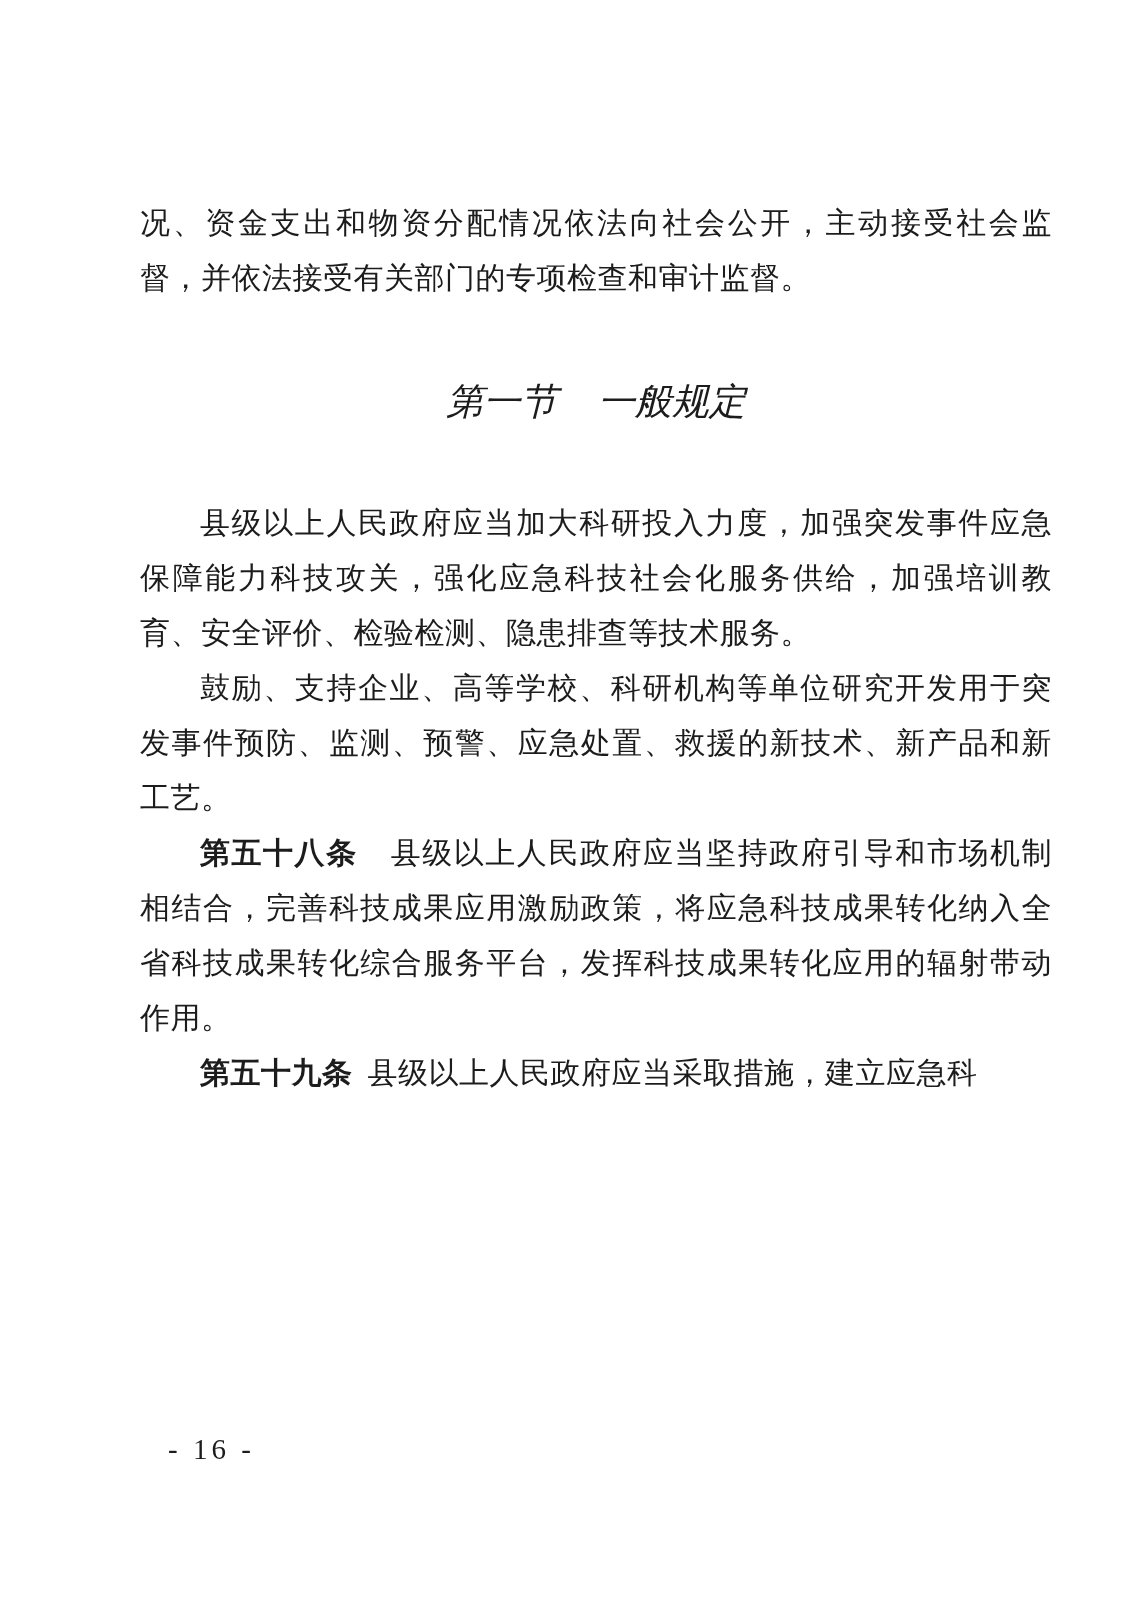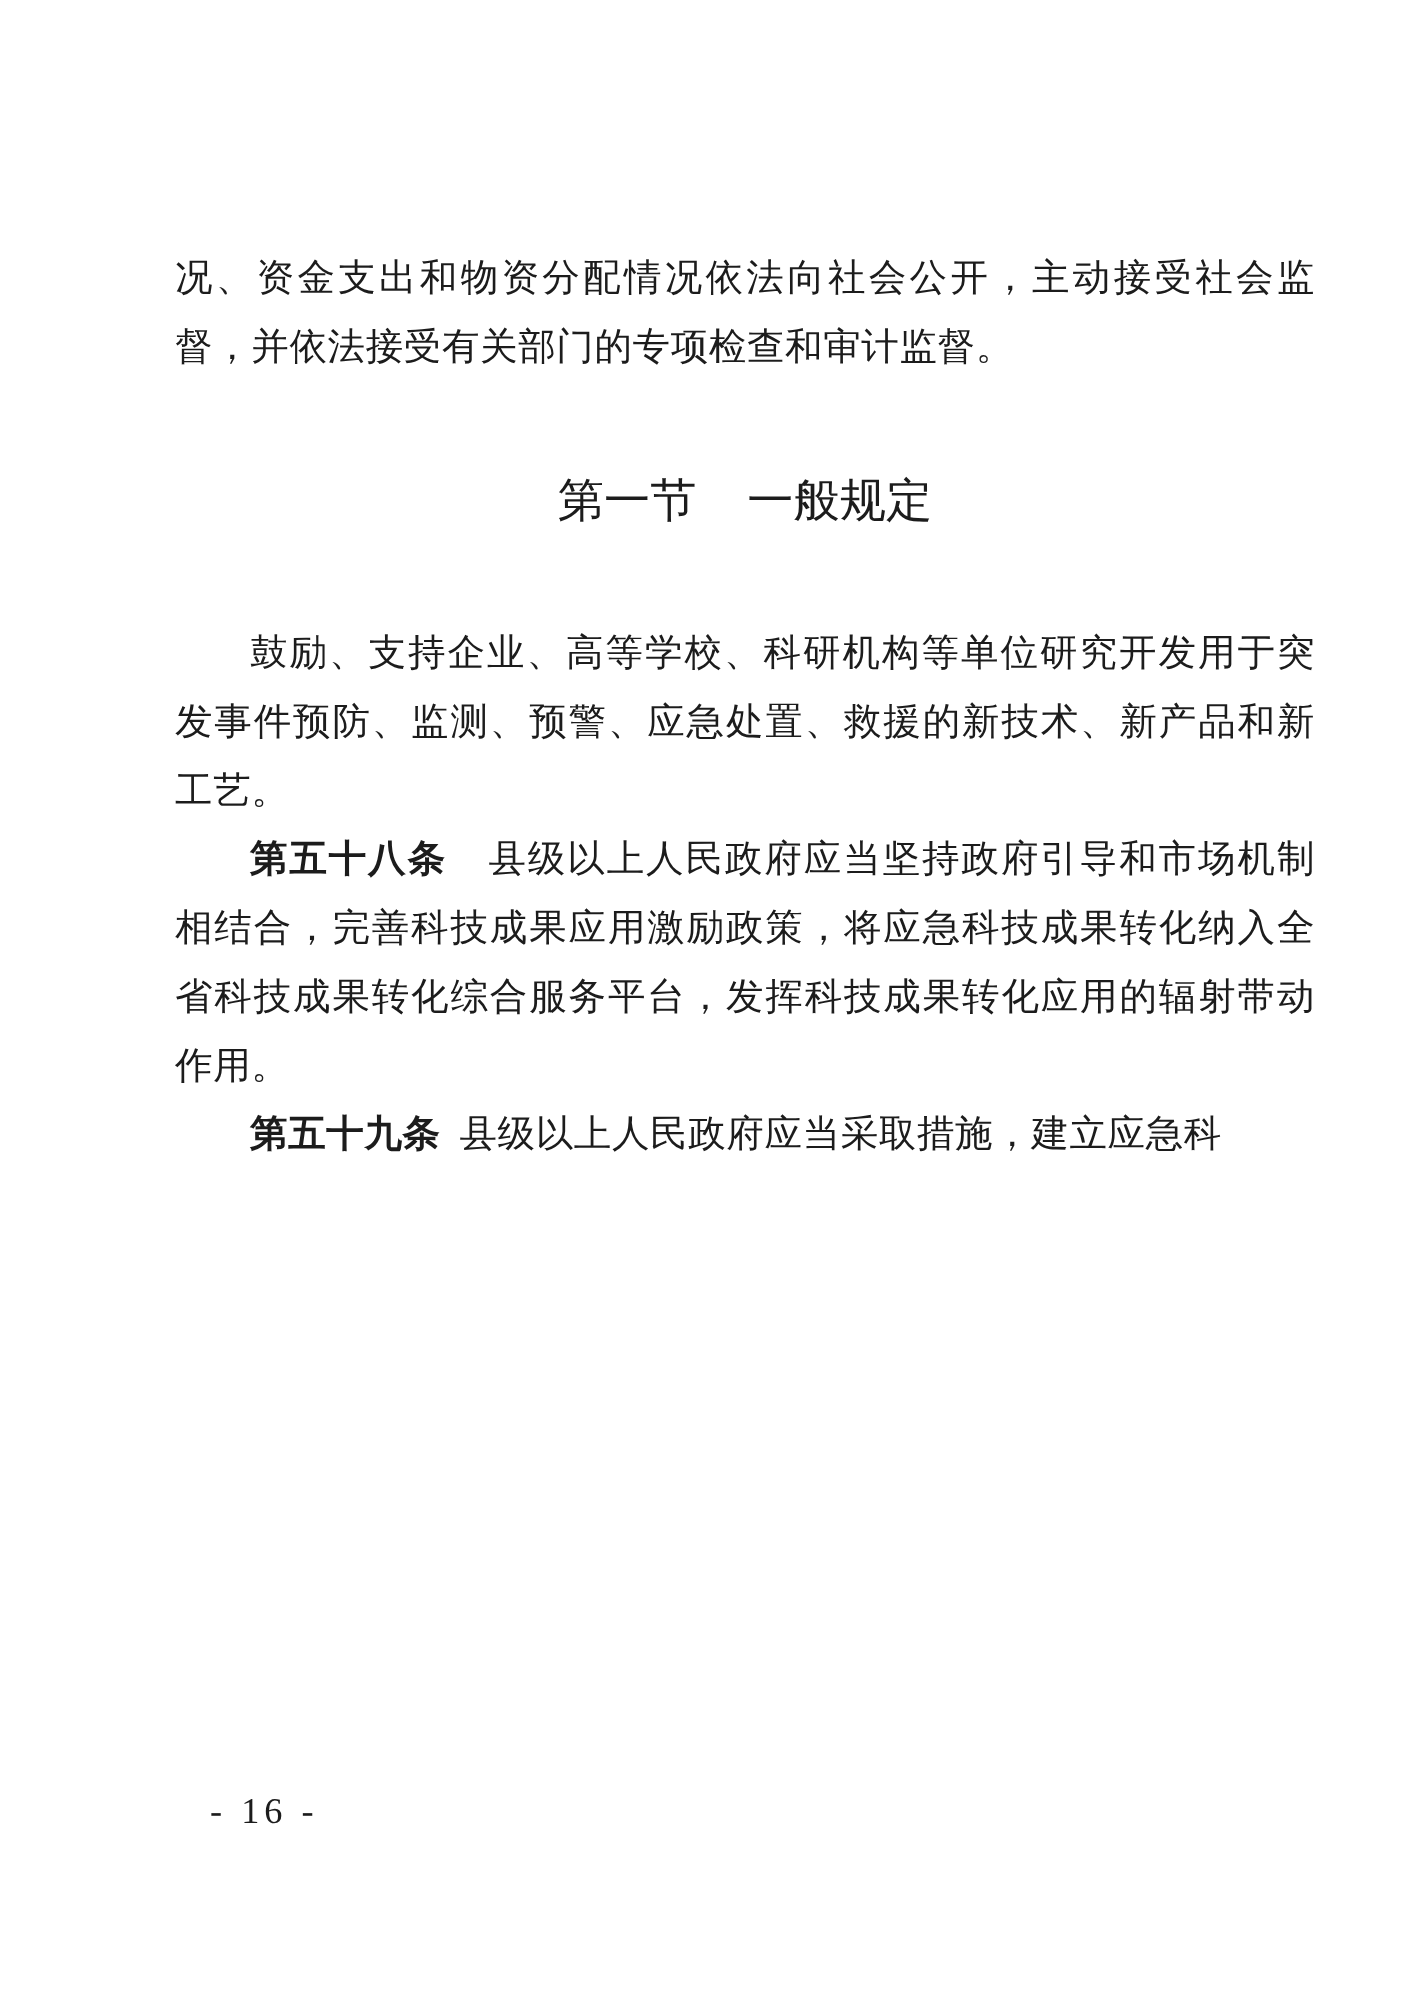--- a/index.html
+++ b/index.html
@@ -41,20 +41,21 @@
   }
   .chapter-heading .num { margin-right: 0.85em; }
   .section-heading {
     margin-top: 74px;
     margin-bottom: 70px;
     text-align: center;
     font-weight: 400;
     font-size: 37px;
     line-height: 46px;
     color: #1c1c1c;
+    font-style: italic;
   }
   .section-heading .num { margin-right: 1.1em; }
   .page-footer {
     position: absolute;
     left: 168px;
     bottom: 134px;
     font-size: 29px;
     letter-spacing: 4px;
     color: #1c1c1c;
   }
@@ -65,20 +66,21 @@
 <div class="page">
 
   <p class="body-para">况、资金支出和物资分配情况依法向社会公开，主动接受社会监督，并依法接受有关部门的专项检查和审计监督。</p>
 
 
   <h2 class="section-heading">
     <span class="num">第一节</span><span>一般规定</span>
   </h2>
 
 
+  <p class="body-para indent">县级以上人民政府应当加大科研投入力度，加强突发事件应急保障能力科技攻关，强化应急科技社会化服务供给，加强培训教育、安全评价、检验检测、隐患排查等技术服务。</p>
 
   <p class="body-para indent">鼓励、支持企业、高等学校、科研机构等单位研究开发用于突发事件预防、监测、预警、应急处置、救援的新技术、新产品和新工艺。</p>
 
   <p class="body-para indent">
     <span class="art-num gap-wide">第五十八条</span><span>县级以上人民政府应当坚持政府引导和市场机制相结合，完善科技成果应用激励政策，将应急科技成果转化纳入全省科技成果转化综合服务平台，发挥科技成果转化应用的辐射带动作用。</span>
   </p>
 
   <p class="body-para indent">
     <span class="art-num gap-narrow">第五十九条</span><span>县级以上人民政府应当采取措施，建立应急科</span>
   </p>

